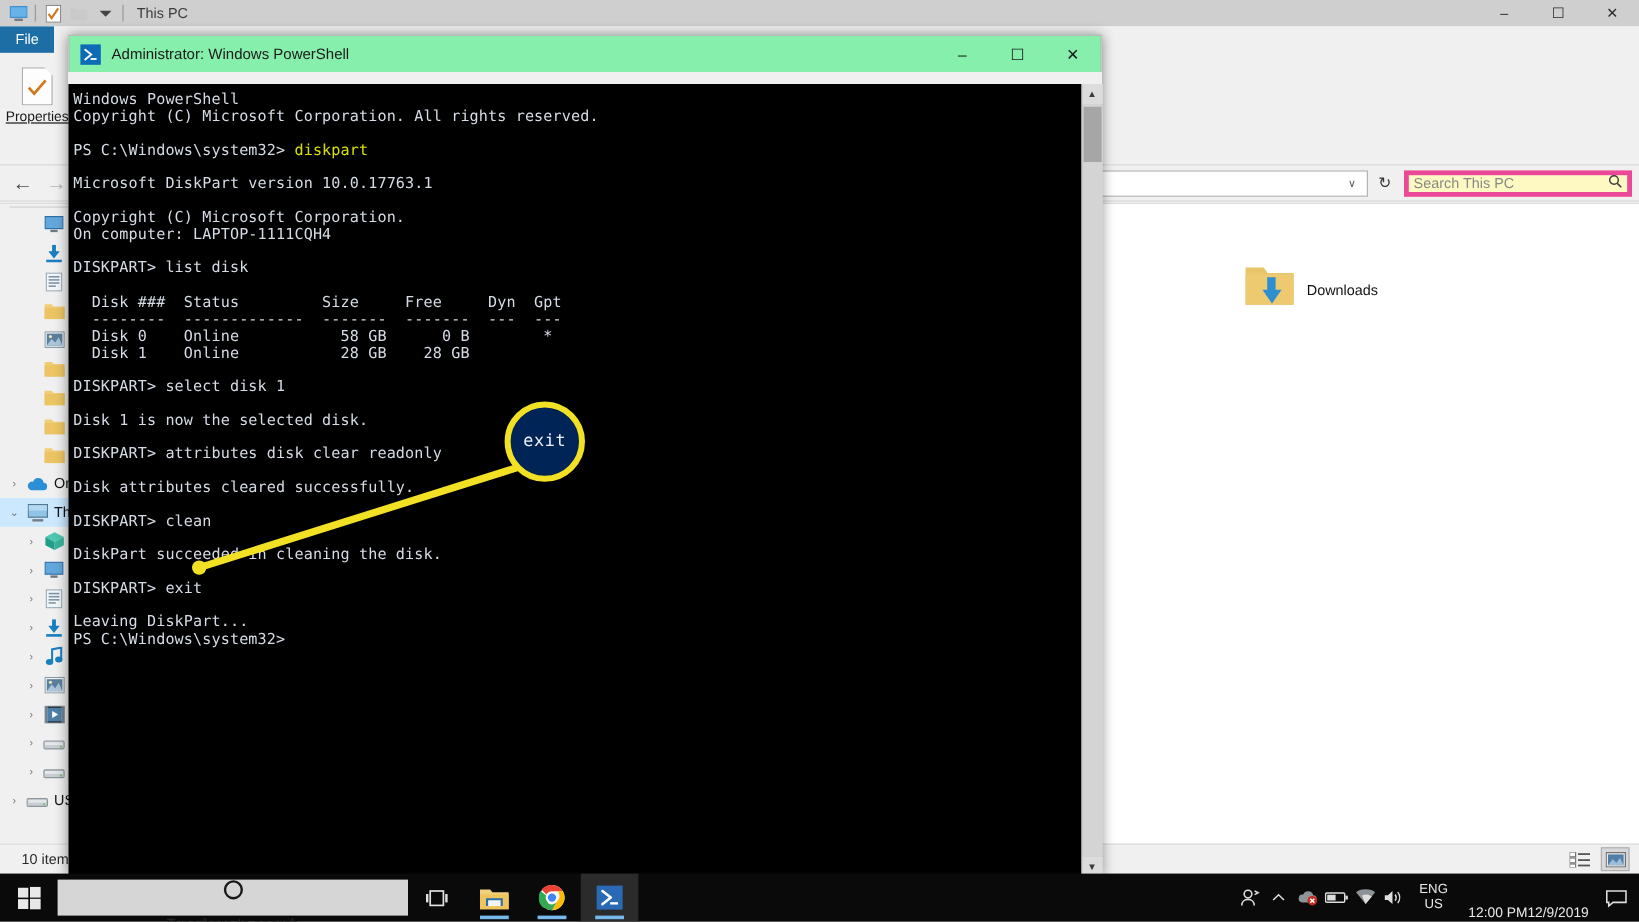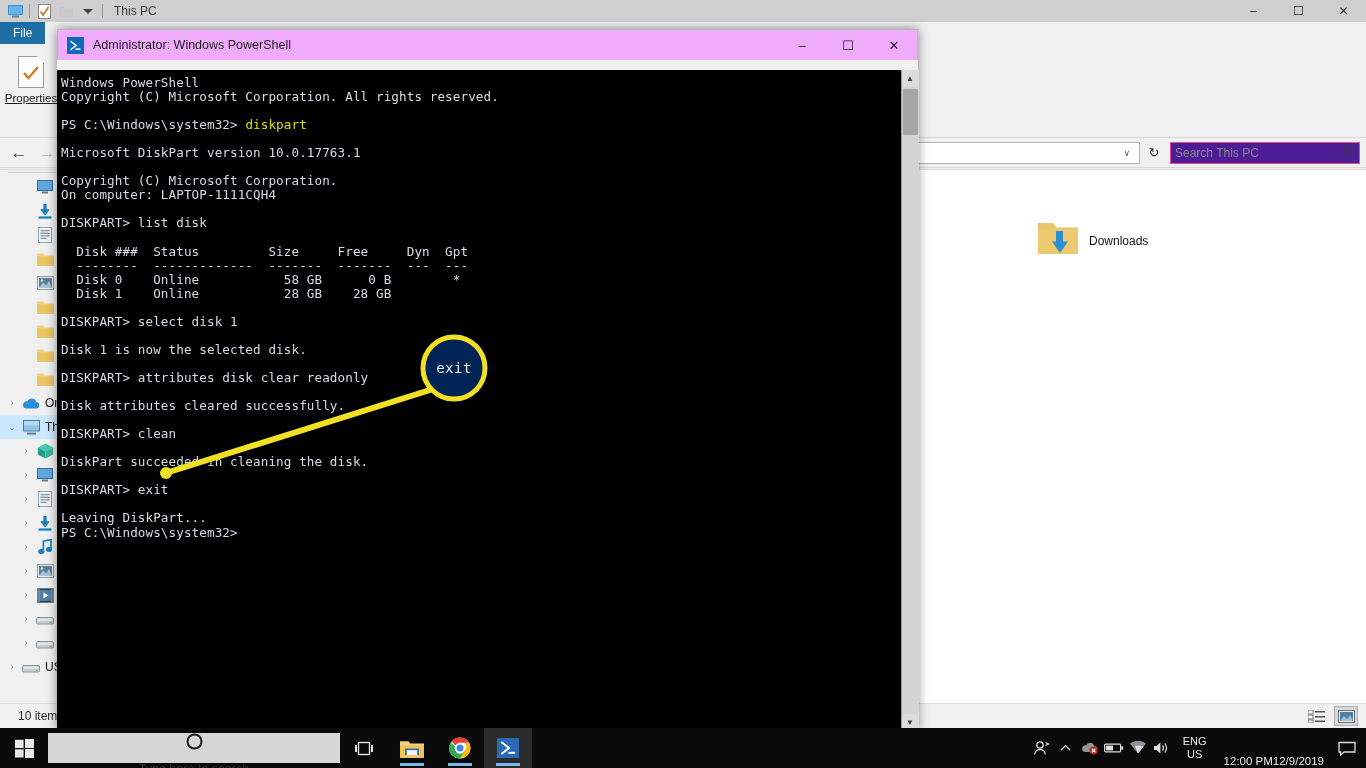--- a/index.html
+++ b/index.html
@@ -56,21 +56,21 @@
                font-size:17px; color:#4a4a4a; }
   .nav-arrow.disabled { color:#b4b4b4; }
   .addr-field {
     flex:1; height:22px; background:#fff; border:1px solid #b4b4b4;
     display:flex; align-items:center; padding:0 4px; margin-left:4px; font-size:12px; color:#222;
   }
   .addr-chevron { margin-left:auto; font-size:9px; color:#555; padding:0 5px; }
   .refresh-btn { width:24px; height:22px; display:flex; align-items:center; justify-content:center;
                  font-size:13px; color:#333; }
   .search-field {
-    width:190px; height:22px; background:#4c1d95; border:1px solid #ec4899;
+    width:190px; height:22px; background:#fef9c3; border:4px solid #ec4899;
     display:flex; align-items:center; padding:0 4px; font-size:12px; color:#888;
     margin-left:2px;
   }
   .search-ico { margin-left:auto; color:#444; font-size:12px; }
 
   .exp-body { position:absolute; top:169px; left:0; right:0; bottom:25px; display:flex; }
 
   .navpane {
     width:232px; background:#f0f0f0; border-top:1px solid #dcdcdc;
     padding-top:5px; overflow:hidden; position:relative;
@@ -103,21 +103,21 @@
   .view-btns { margin-left:auto; display:flex; gap:6px; align-items:center; }
   .view-btn { width:24px; height:20px; display:flex; align-items:center; justify-content:center; }
   .view-btn.active { background:#d8d8d8; border:1px solid #b0b0b0; }
 
   
   #psh {
     position:absolute; left:57px; top:29px; width:861px; height:702px;
     box-shadow:0 0 10px rgba(0,0,0,.45);
   }
   .psh-titlebar {
-    height:31px; background:#f0abfc; display:flex; align-items:center; padding-left:9px;
+    height:31px; background:#86efac; display:flex; align-items:center; padding-left:9px;
     border:1px solid #b8b8b8; border-bottom:none;
   }
   .psh-ico { width:17px; height:17px; background:#0d6ab7; position:relative; flex:0 0 17px;
              display:flex; align-items:center; justify-content:center; }
   .psh-title { font-size:12.5px; color:#1a1a1a; margin-left:9px; }
   .psh-winbtns { margin-left:auto; display:flex; height:31px; }
   .psh-wb { width:46px; display:flex; align-items:center; justify-content:center;
             font-size:13px; color:#1a1a1a; }
 
   .psh-console {

